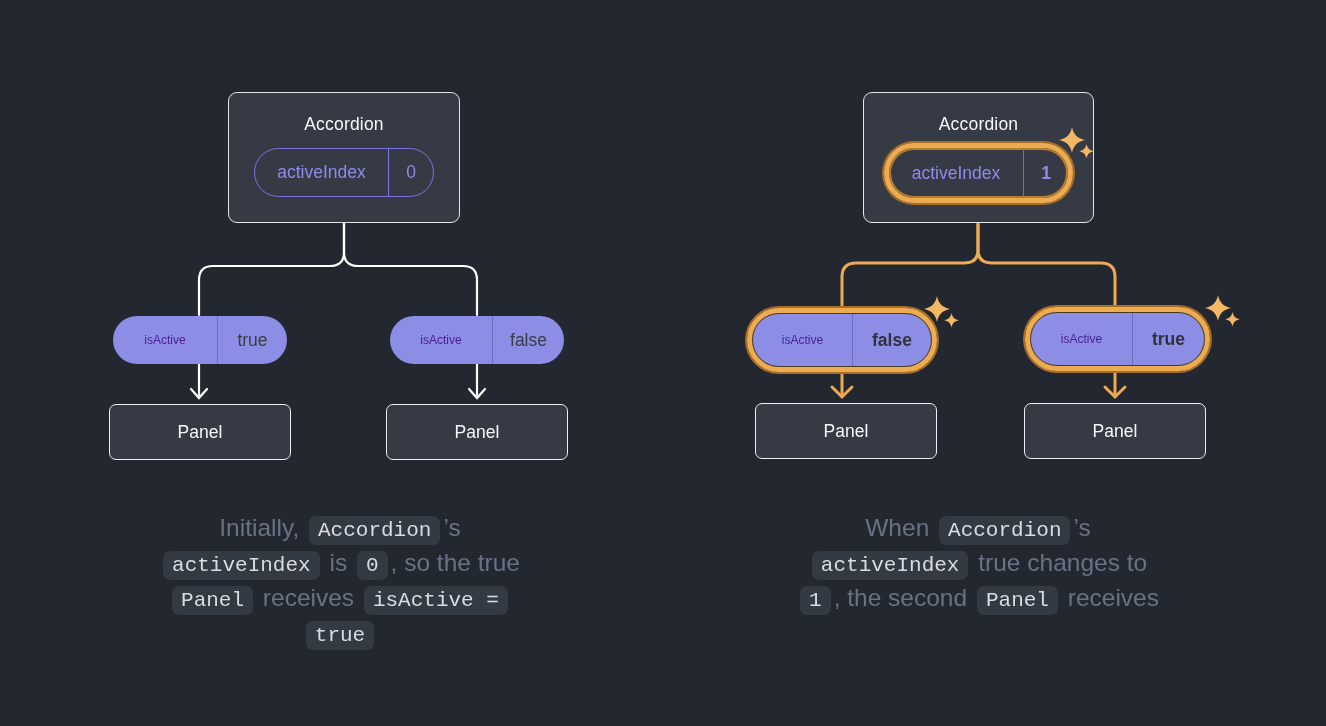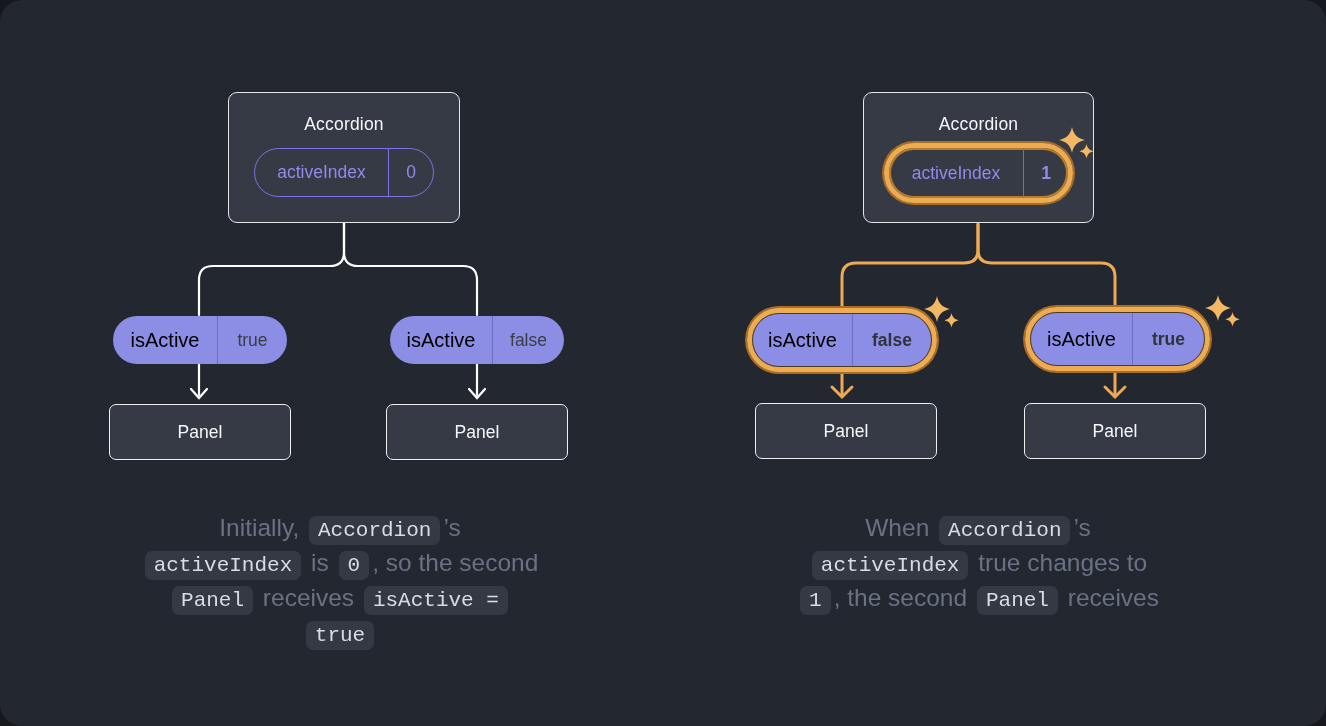--- a/index.html
+++ b/index.html
@@ -1,20 +1,19 @@
 <!DOCTYPE html>
 <html><head>
 <meta charset="utf-8">
 <style>
   html,body{margin:0;padding:0;background:#16181d;}
   #canvas{
     position:relative;width:1326px;height:726px;overflow:hidden;
     background:#23272f;
     font-family:"Liberation Sans",sans-serif;
-    border-radius:22px;
   }
   
   .card{
     position:absolute;box-sizing:border-box;
     background:#353a45;border:1.5px solid #e3e5e8;border-radius:9px;
     display:flex;flex-direction:column;align-items:center;
   }
   .card-title{
     margin-top:21px;color:#f6f7f9;font-size:17.5px;font-weight:500;letter-spacing:.2px;
   }
@@ -42,21 +41,21 @@
     box-shadow:0 0 0 2px #a86e26, inset 0 0 0 2px #b77c2d;
     display:flex;align-items:stretch;overflow:hidden;
   }
   
   .prop-pill{
     position:absolute;box-sizing:border-box;height:48px;border-radius:999px;
     background:#8b8ee4;display:flex;align-items:stretch;overflow:hidden;
   }
   .prop-pill .seg-label{
     flex:1;display:flex;align-items:center;justify-content:center;
-    color:#000000;font-size:20px;border-right:1.5px solid #6c6fbd;
+    color:#4c1d95;font-size:12px;border-right:1.5px solid #6c6fbd;
   }
   .prop-pill .seg-value{
     width:70px;display:flex;align-items:center;justify-content:center;
     color:#3a3d46;font-size:17.5px;
   }
   .prop-pill.in-ring{position:relative;height:100%;width:100%;border-radius:999px;border:1.5px solid #463a22;}
   .prop-pill.in-ring .seg-value{font-weight:700;color:#30333c;}
   
   .panel{
     position:absolute;box-sizing:border-box;width:182px;height:56px;
@@ -124,21 +123,21 @@
 
   <div class="panel" style="left:109px;top:404px;">
     <span>Panel</span>
   </div>
   <div class="panel" style="left:386px;top:404px;">
     <span>Panel</span>
   </div>
 
   <div class="caption" style="left:85px;top:512px;width:510px;">
       <div><span>Initially, </span><span class="chip">Accordion</span><span>’s</span></div>
-      <div><span class="chip">activeIndex</span><span> is </span><span class="chip">0</span><span>, so the second</span></div>
+      <div><span class="chip">activeIndex</span><span> is </span><span class="chip">0</span><span>, so the true</span></div>
       <div><span class="chip">Panel</span><span> receives </span><span class="chip">isActive =</span></div>
       <div><span class="chip">true</span></div>
     </div>
 
   <div class="card" style="left:863px;top:92px;width:231px;height:131px;">
     <div class="card-title">Accordion</div>
   </div>
   <div class="ring" style="left:884px;top:143px;width:189px;height:60px;">
     <div class="state-pill hl" style="margin:0;border:none;width:100%;height:100%;">
       <div class="seg-label">activeIndex</div>

